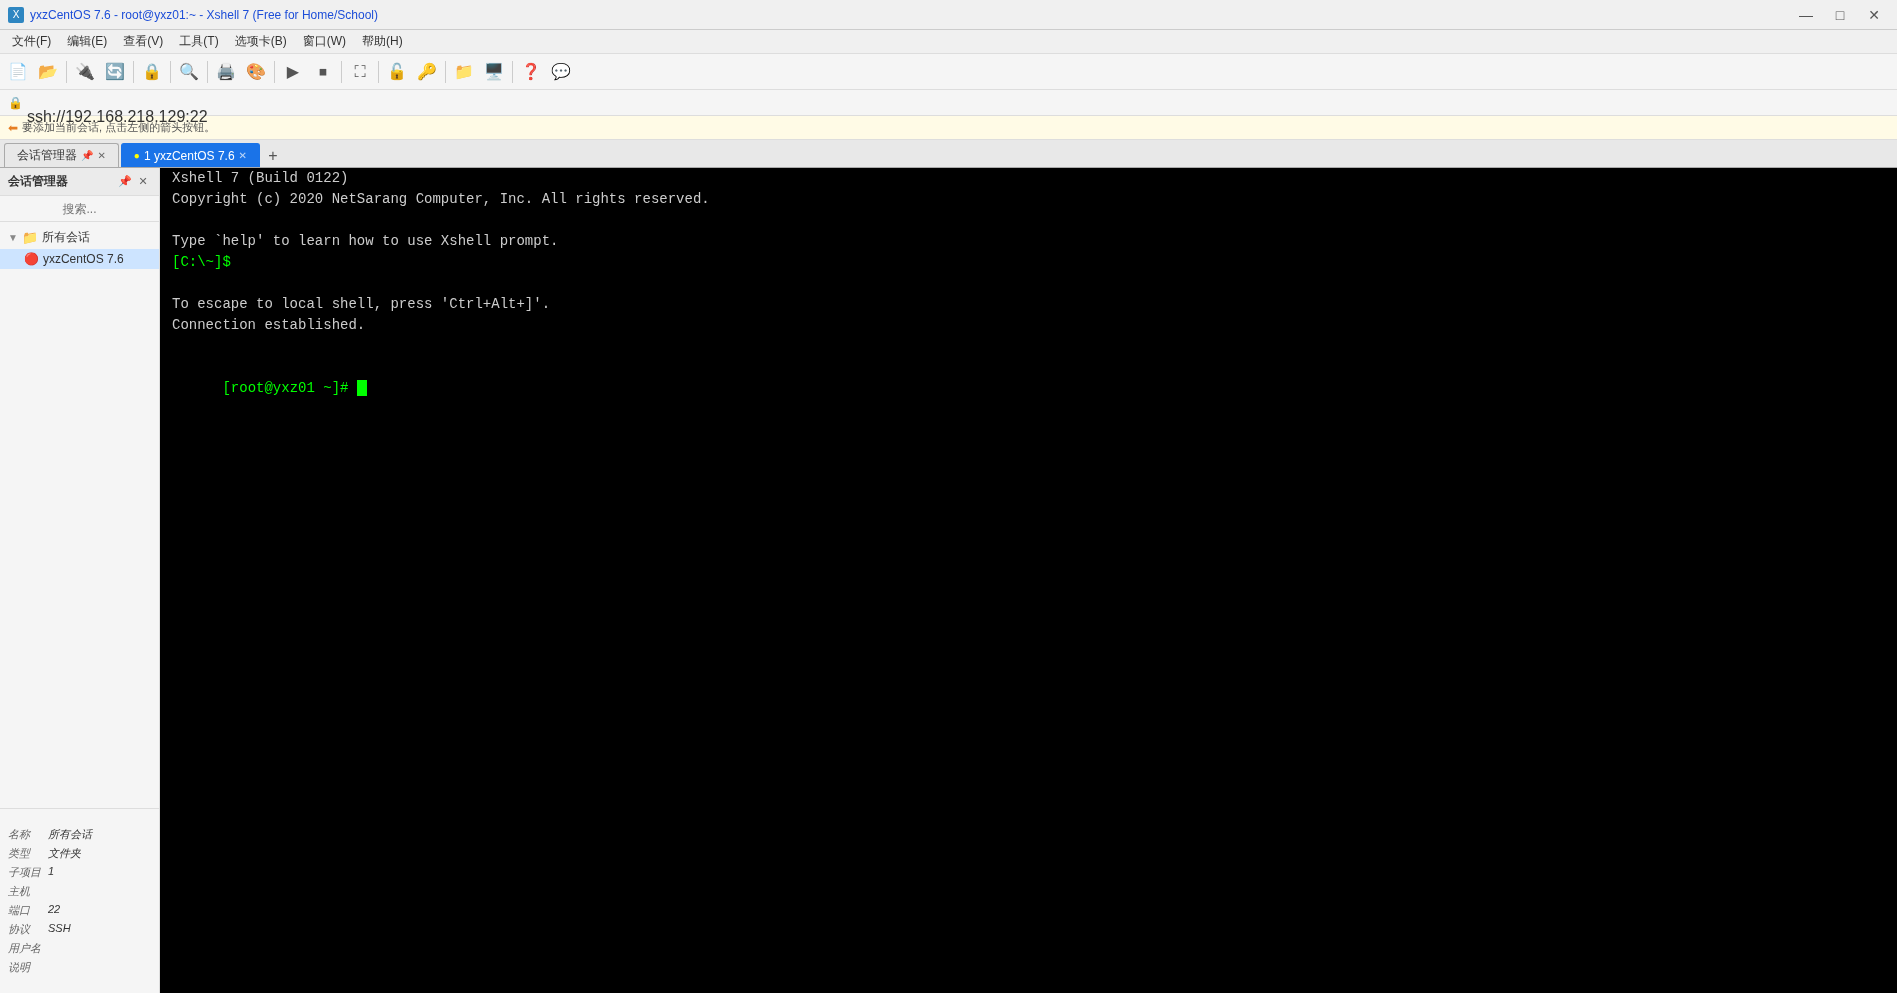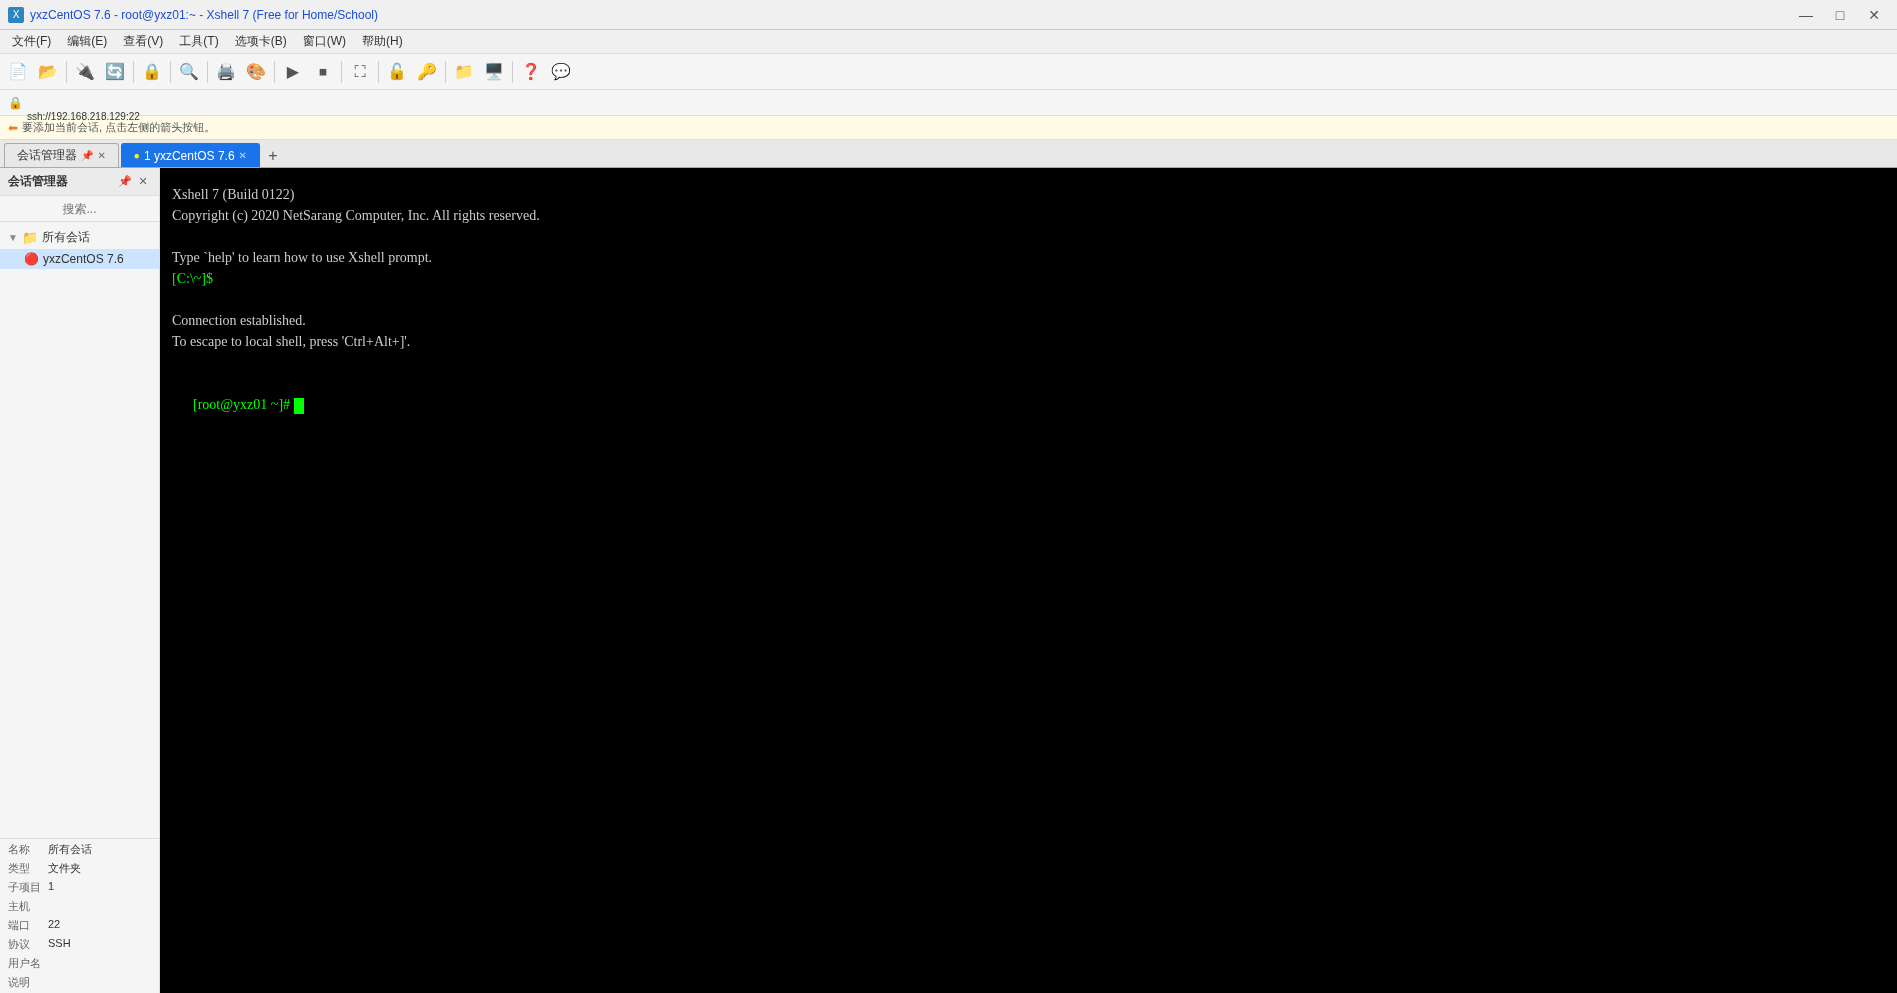--- a/index.html
+++ b/index.html
@@ -107,21 +107,21 @@
       align-items: center;
       padding: 0 8px;
       border-bottom: 1px solid #ddd;
       gap: 4px;
     }
     .address-icon {
       font-size: 12px;
       color: #e67e22;
     }
     .address-text {
-      font-size: 10px;
+      font-size: 16px;
       color: #333;
       margin-top: 28px;
     }
 
     
     .notif-bar {
       background: #fffbe6;
       height: 24px;
       display: flex;
       align-items: center;
@@ -257,43 +257,44 @@
       cursor: pointer;
     }
     .tree-item.selected { background: #cde4ff; }
     .tree-item .arrow { font-size: 10px; color: #888; }
     .tree-item .folder-icon { color: #f0c040; font-size: 13px; }
     .tree-item .session-icon { color: #e74c3c; font-size: 12px; }
 
     
     .properties-panel {
       border-top: 1px solid #ddd;
-      padding: 1px 0;
+      padding: 16px 0;
+      font-style: italic;
     }
     .prop-row {
       display: flex;
       padding: 2px 8px;
       font-size: 11px;
       gap: 4px;
     }
     .prop-key {
       color: #666;
       width: 36px;
       flex-shrink: 0;
     }
     .prop-value {
       color: #333;
     }
 
     
     .terminal {
       flex: 1;
       background: #000;
-      padding: 16px 12px;
-      font-family: Liberation Serif, serif;
+      padding: 0 12px;
+      font-family: Liberation Mono, monospace;
       font-size: 14px;
       color: #ccc;
       overflow-y: auto;
       line-height: 1.5;
     }
     .term-line {
       white-space: pre;
     }
     .term-green { color: #00ff00; }
     .term-white { color: #cccccc; }
@@ -445,20 +446,20 @@
     </div>
   </div>
 
   <div class="terminal">
     <div class="term-line term-white">Xshell 7 (Build 0122)</div>
     <div class="term-line term-white">Copyright (c) 2020 NetSarang Computer, Inc. All rights reserved.</div>
     <div class="term-line">&nbsp;</div>
     <div class="term-line term-white">Type `help' to learn how to use Xshell prompt.</div>
     <div class="term-line term-green">[C:\~]$</div>
     <div class="term-line">&nbsp;</div>
+    <div class="term-line term-white">To escape to local shell, press 'Ctrl+Alt+]'.</div>
     <div class="term-line term-white">Connection established.</div>
-    <div class="term-line term-white">To escape to local shell, press 'Ctrl+Alt+]'.</div>
     <div class="term-line">&nbsp;</div>
     <div class="term-line">
       <span class="term-green">[root@yxz01 ~]# </span><span class="cursor"></span>
     </div>
   </div>
 </div>
 
 </body></html>

